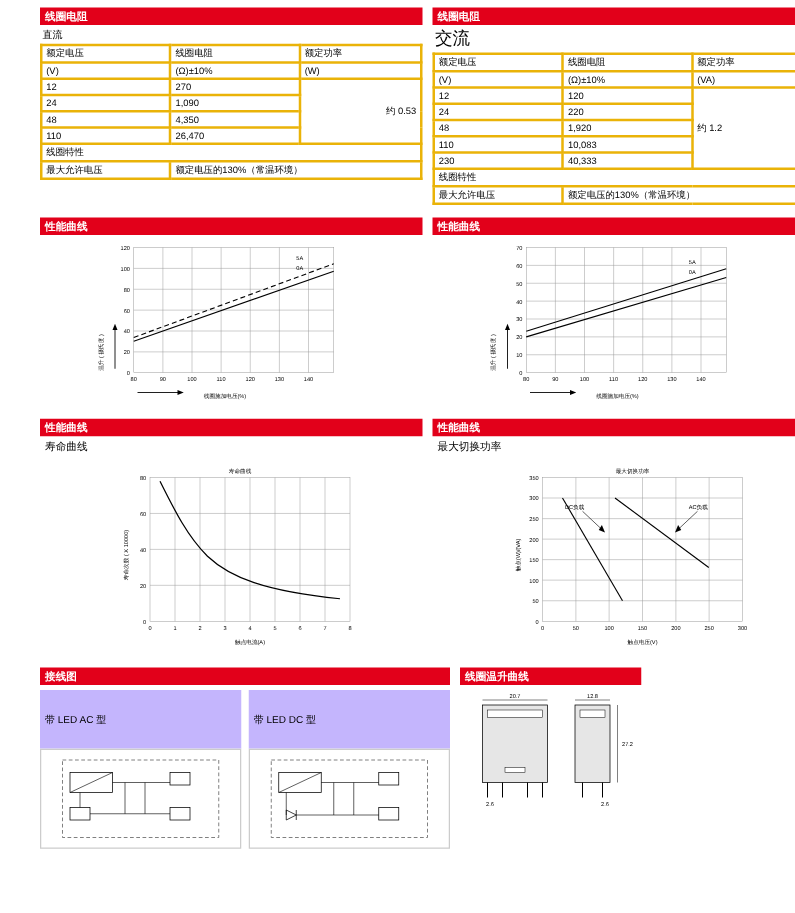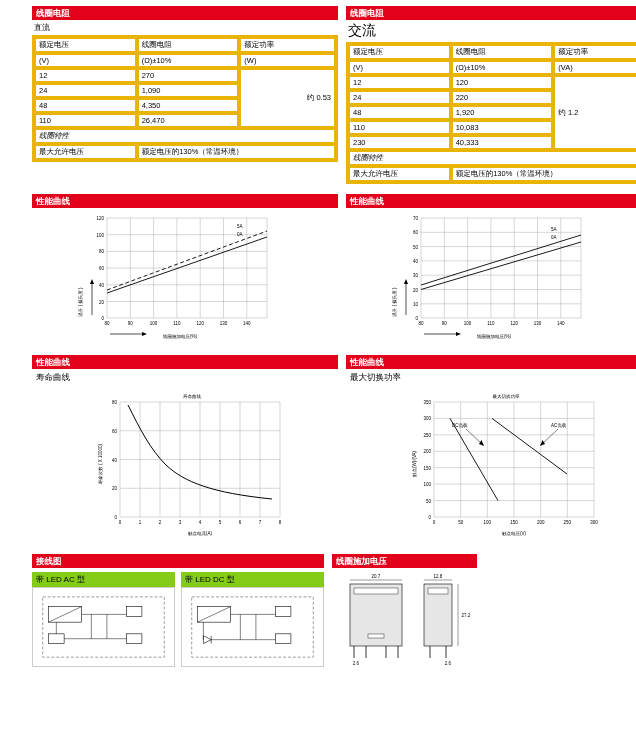--- a/index.html
+++ b/index.html
@@ -26,36 +26,36 @@
   }
   .subtitle { font-size: 8.5px; padding: 3px 2px 3px 4px; }
 
   
   .row { display: flex; gap: 8px; }
   .col { flex: 1 1 0; min-width: 0; }
 
   
   table.spec { width: 100%; border-collapse: collapse; font-size: 7.5px; }
   table.spec td {
-    border: 4px solid #eab308;
+    border: 2px solid #eab308;
     padding: 1px 3px;
     height: 11px;
     vertical-align: middle;
     background: #fff;
   }
   table.spec td.hdr { background: #ffffff; }
-  td.greyband { background: #ececec; font-style: italic; }
+  td.greyband { background: #ececec; }
 
   
   .chartbox { position: relative; margin-top: 2px; }
 
   svg text { font-family: "Liberation Sans", sans-serif; }
 
   
-  .wirepanel { background: #84cc16; font-size: 8px; padding: 2px 4px; margin-top: 2px;}
+  .wirepanel { background: #c4b5fd; font-size: 8px; padding: 18px 4px; margin-top: 2px;}
   .wirebox { border: 1px solid #ccc; background: #fff; height: 80px; position: relative; }
 </style>
 </head>
 <body>
 
 <div class="page">
 
   <div class="row">
 
     <div class="col">
@@ -354,21 +354,21 @@
           <text x="205" y="38" font-size="4.5">AC负载</text>
           <text x="70" y="75" font-size="4.5" text-anchor="middle" transform="rotate(-90 70 75)">触点(W)/(VA)</text>
           <text x="168" y="146" font-size="4.5" text-anchor="middle">触点电压(V)</text>
         </svg>
       </div>
     </div>
   </div>
 
   <div class="row" style="margin-top:8px">
 
-    <div style="width:292px">
+    <div style="width:328px">
       <div class="bar">接线图</div>
       <div style="display:flex; gap:6px; margin-top:2px;">
         <div style="flex:1">
           <div class="wirepanel">带 LED AC 型</div>
           <div class="wirebox">
             <svg width="100%" height="80" viewBox="0 0 145 80">
               <rect x="10" y="8" width="125" height="62" fill="none" stroke="#555" stroke-width="0.6" stroke-dasharray="3,2"></rect>
               <rect x="16" y="18" width="34" height="16" fill="none" stroke="#000" stroke-width="0.6"></rect>
               <line x1="16" y1="34" x2="50" y2="18" stroke="#000" stroke-width="0.5"></line>
               <rect x="16" y="46" width="16" height="10" fill="none" stroke="#000" stroke-width="0.6"></rect>
@@ -398,21 +398,21 @@
               <line x1="22" y1="34" x2="22" y2="52" stroke="#000" stroke-width="0.5"></line>
               <line x1="60" y1="26" x2="60" y2="52" stroke="#000" stroke-width="0.5"></line>
               <line x1="76" y1="26" x2="76" y2="52" stroke="#000" stroke-width="0.5"></line>
             </svg>
           </div>
         </div>
       </div>
     </div>
 
     <div style="width:145px">
-      <div class="bar">线圈施加电压</div>
+      <div class="bar">线圈温升曲线</div>
       <div style="margin-top:2px">
         <svg width="145" height="100" viewBox="0 0 145 100">
 
           <line x1="18" y1="10" x2="70" y2="10" stroke="#000" stroke-width="0.4"></line>
           <text x="44" y="8" font-size="4.5" text-anchor="middle">20.7</text>
           <rect x="18" y="14" width="52" height="62" fill="#e6e6e6" stroke="#000" stroke-width="0.6"></rect>
           <rect x="22" y="18" width="44" height="6" fill="#fff" stroke="#000" stroke-width="0.4"></rect>
           <rect x="36" y="64" width="16" height="4" fill="#fff" stroke="#000" stroke-width="0.4"></rect>
           <line x1="22" y1="76" x2="22" y2="88" stroke="#000" stroke-width="0.8"></line>
           <line x1="34" y1="76" x2="34" y2="88" stroke="#000" stroke-width="0.8"></line>

